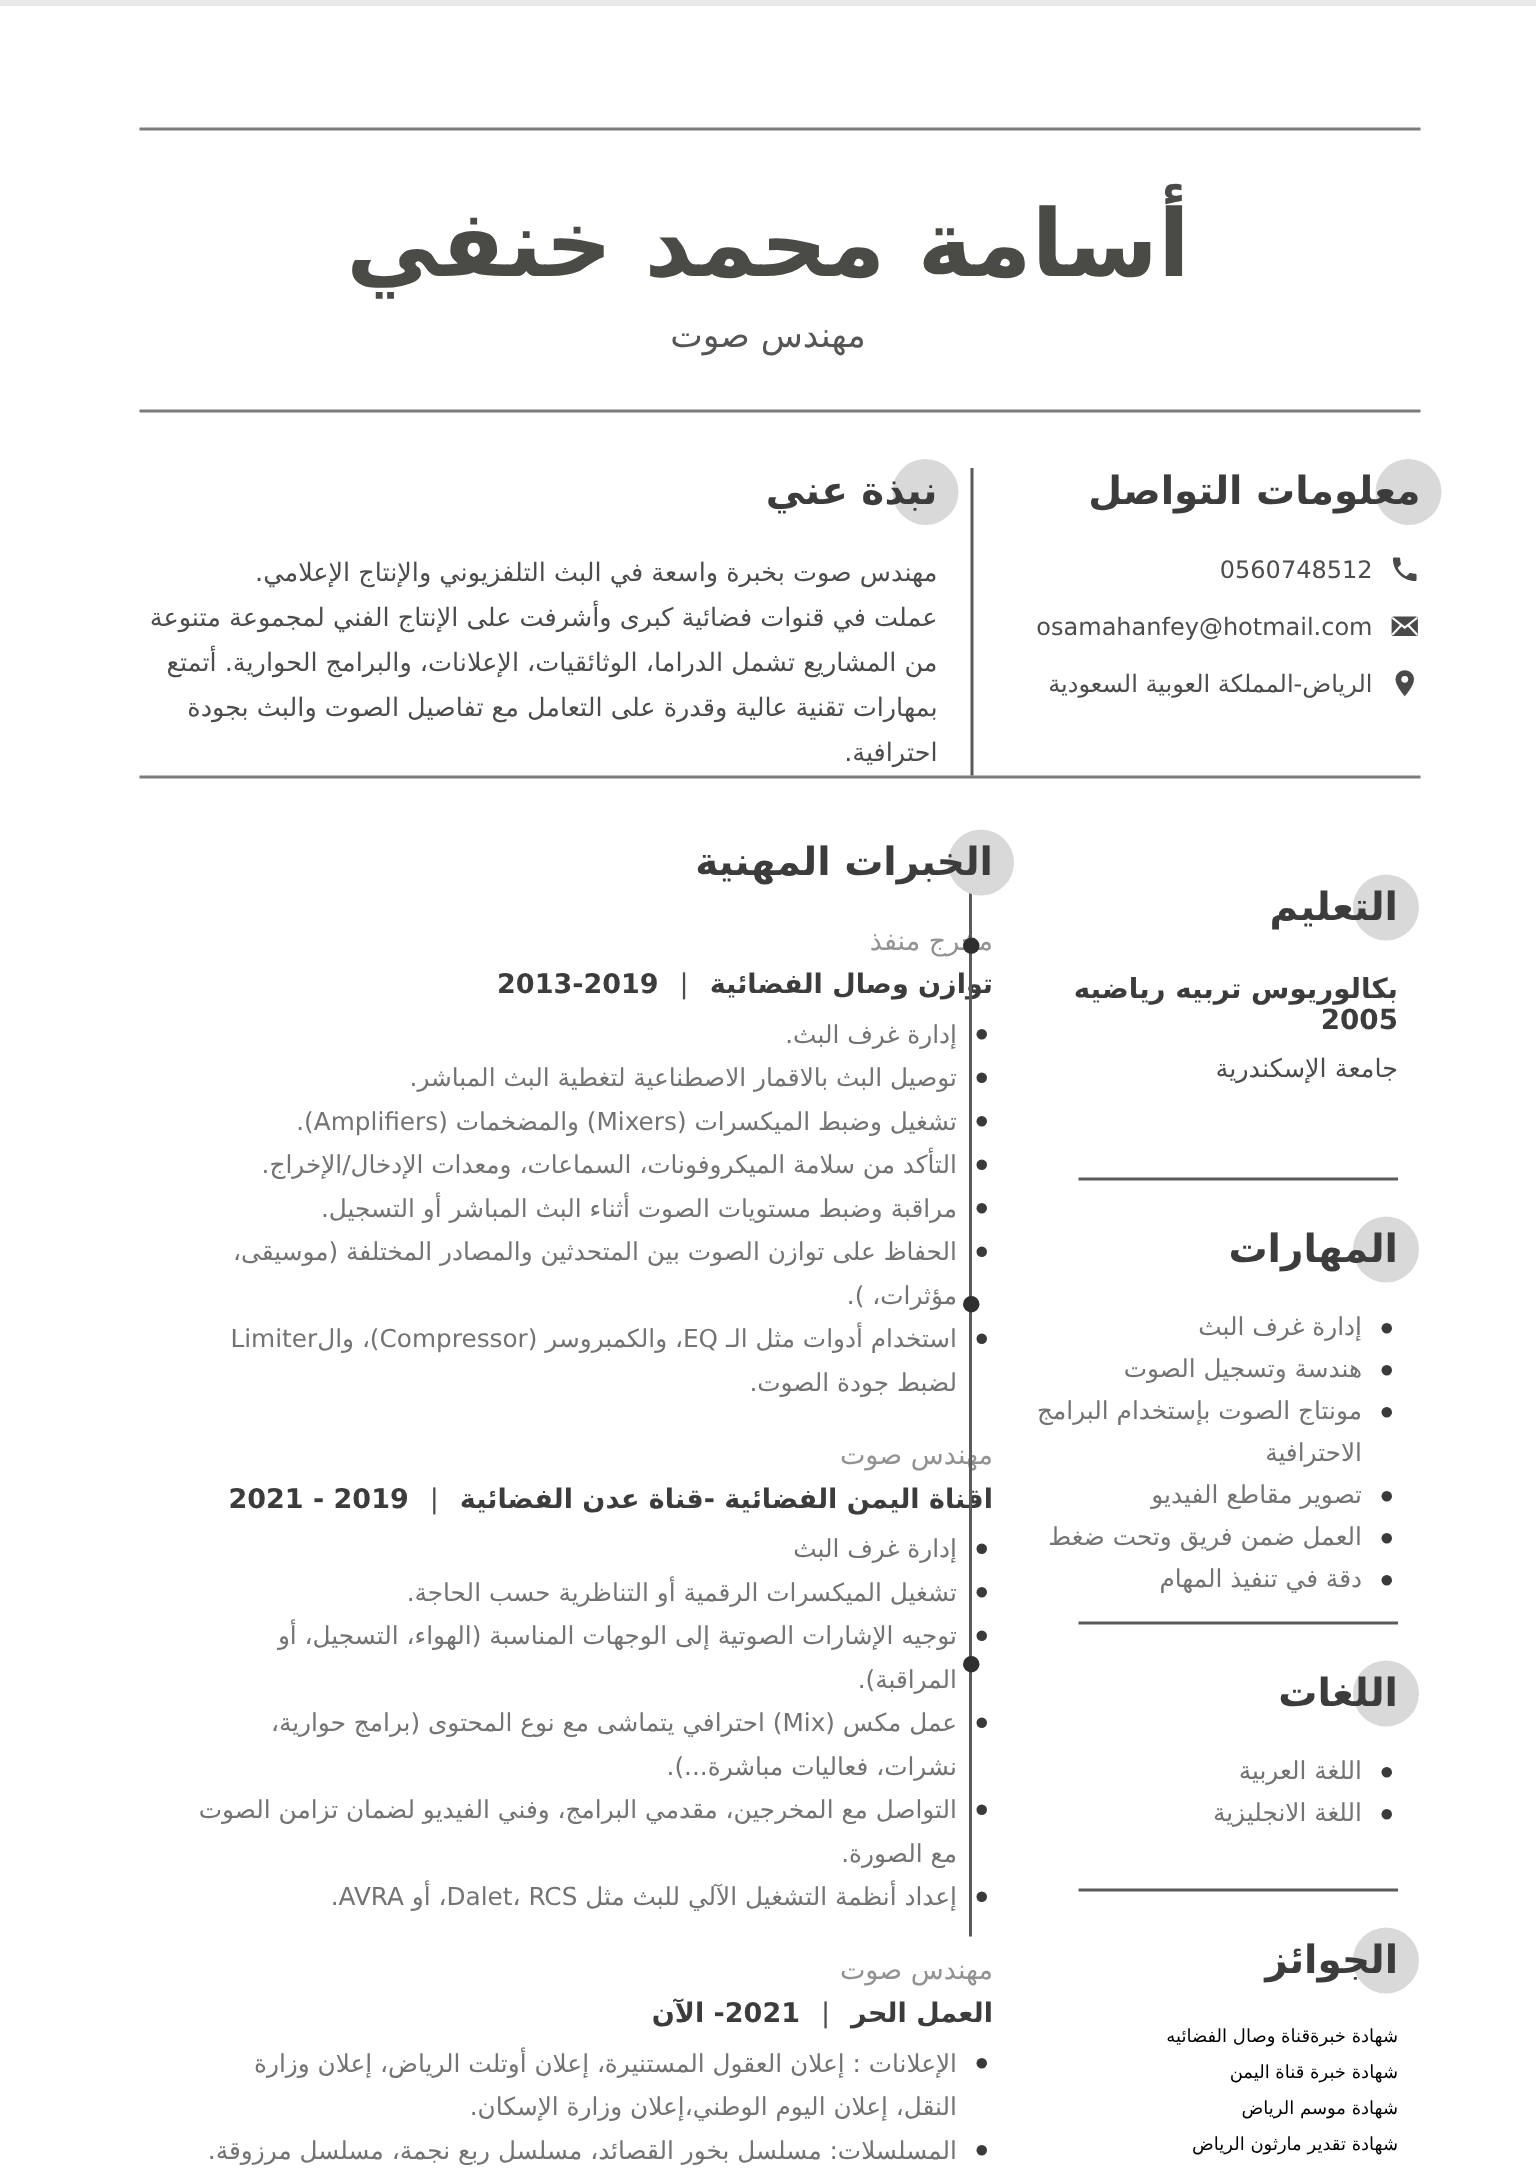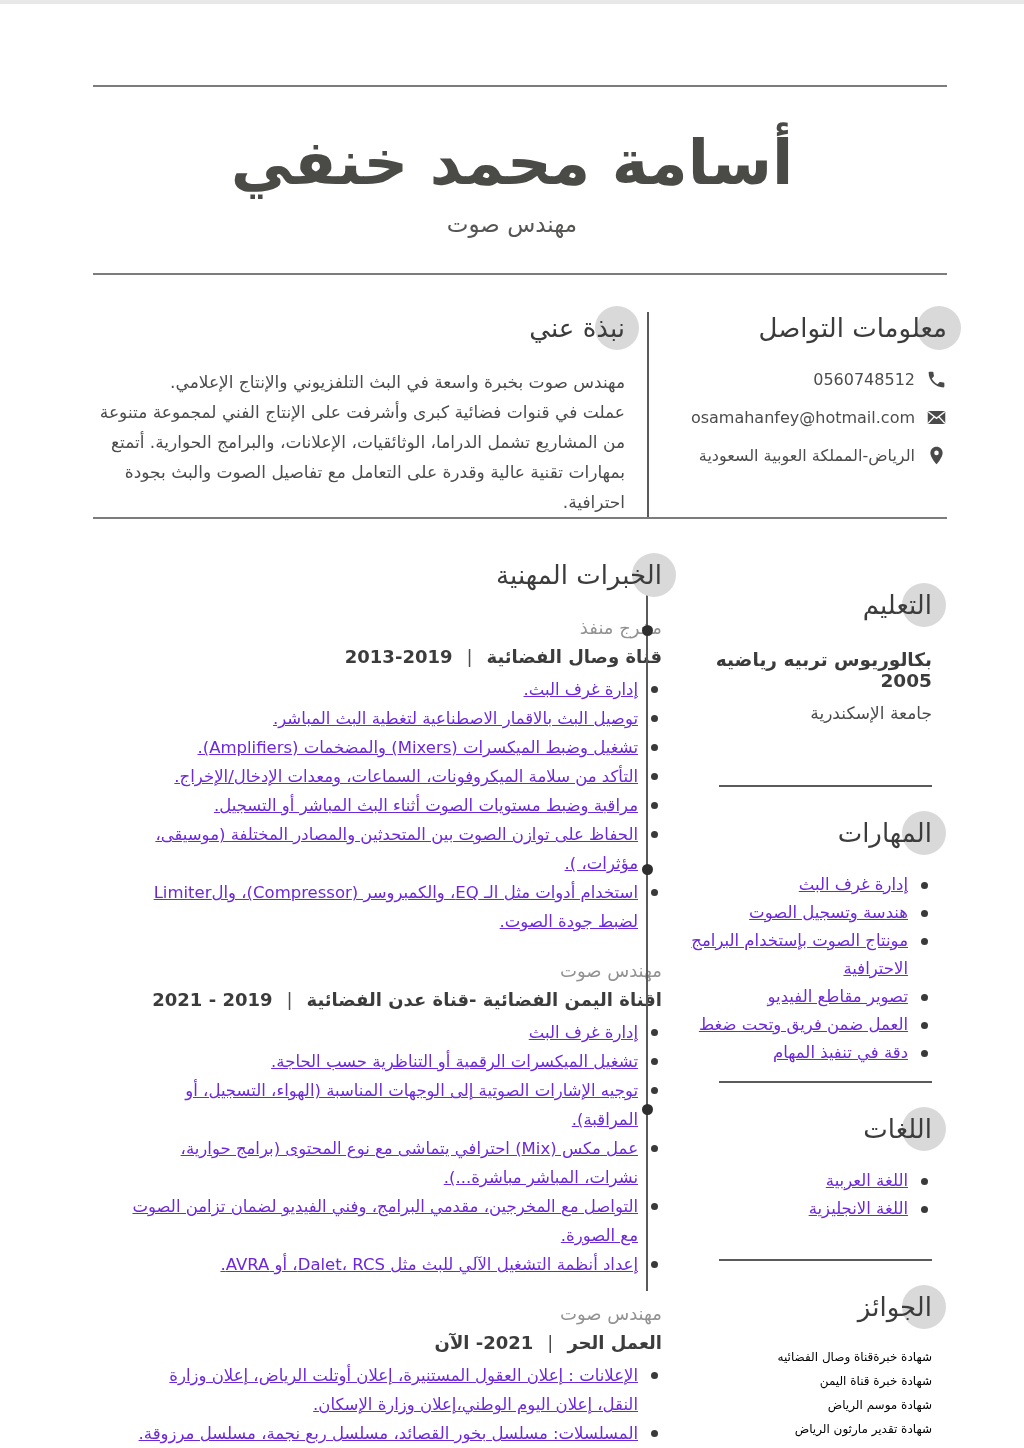--- a/index.html
+++ b/index.html
@@ -21,21 +21,21 @@
   
   header{text-align:center;}
   .person-name{
     margin-top:34px; font-size:62px; font-weight:900; color:#4a4a47;
     line-height:1.35; letter-spacing:0;
   }
   .person-title{margin-top:6px;font-size:23px;color:#565654;margin-bottom:34px;}
 
   
   .sec-title{
-    position:relative; display:inline-block; font-size:26px; font-weight:normal;
+    position:relative; display:inline-block; font-size:26px; font-weight:bold;
     color:var(--heading); line-height:1.3;
   }
   .sec-title .circle{
     position:absolute; top:-6px; right:-14px; width:44px; height:44px;
     border-radius:50%; background:var(--circle); z-index:0;
   }
   .sec-title .t{position:relative;z-index:1;}
 
   
   .top-section{display:flex;padding:37px 77px 0 93px;}
@@ -76,22 +76,21 @@
     border:none;border-top:2px solid var(--thinline);
     width:213px;margin:0 0 0 auto;
   }
   .side-rule.r1{margin-top:62px;}
   .side-rule.r2{margin-top:14px;}
   .side-rule.r3{margin-top:36px;}
   .side-col .sec-title{margin-top:30px;}
   ul.dotlist{list-style:none;margin-top:20px;}
   ul.dotlist li{
     position:relative;padding-right:24px;font-size:16.5px;line-height:28px;
-    color:#6d28d9;
-    text-decoration:underline;
+    color:#737373;
   }
   ul.dotlist.lang li{line-height:28px;}
   ul.dotlist li::before{
     content:""; position:absolute; right:4px; top:11px; width:7px; height:7px;
     border-radius:50%; background:#3a3a3a;
   }
   .awards-list{list-style:none;margin-top:20px;}
   .awards-list li{font-size:12px;line-height:24px;color:#000000;}
 
   
@@ -236,21 +235,21 @@
 
     <div class="exp-col">
       <h2 class="sec-title">
         <span class="circle"></span>
         <span class="t">الخبرات المهنية</span>
       </h2>
 
       <div class="job">
         <div class="job-role">مخرج منفذ</div>
         <div class="job-head">
-          <span>قناة وصال الفضائية</span><span class="sep">|</span><span>2019-2013</span>
+          <span>توازن وصال الفضائية</span><span class="sep">|</span><span>2019-2013</span>
         </div>
         <ul class="dotlist">
             <li>إدارة غرف البث.</li>
             <li>توصيل البث بالاقمار الاصطناعية لتغطية البث المباشر.</li>
             <li>تشغيل وضبط الميكسرات (Mixers) والمضخمات (Amplifiers).</li>
             <li>التأكد من سلامة الميكروفونات، السماعات، ومعدات الإدخال/الإخراج.</li>
             <li>مراقبة وضبط مستويات الصوت أثناء البث المباشر أو التسجيل.</li>
             <li>الحفاظ على توازن الصوت بين المتحدثين والمصادر المختلفة (موسيقى، مؤثرات، ).</li>
             <li>استخدام أدوات مثل الـ EQ، والكمبروسر (Compressor)، والLimiter لضبط جودة الصوت.</li>
           </ul>
@@ -258,21 +257,21 @@
 
       <div class="job">
         <div class="job-role">مهندس صوت</div>
         <div class="job-head">
           <span>اقناة اليمن الفضائية -قناة عدن الفضائية</span><span class="sep">|</span><span>2019 - 2021</span>
         </div>
         <ul class="dotlist">
             <li>إدارة غرف البث</li>
             <li>تشغيل الميكسرات الرقمية أو التناظرية حسب الحاجة.</li>
             <li>توجيه الإشارات الصوتية إلى الوجهات المناسبة (الهواء، التسجيل، أو المراقبة).</li>
-            <li>عمل مكس (Mix) احترافي يتماشى مع نوع المحتوى (برامج حوارية، نشرات، المباشر مباشرة...).</li>
+            <li>عمل مكس (Mix) احترافي يتماشى مع نوع المحتوى (برامج حوارية، نشرات، فعاليات مباشرة...).</li>
             <li>التواصل مع المخرجين، مقدمي البرامج، وفني الفيديو لضمان تزامن الصوت مع الصورة.</li>
             <li>إعداد أنظمة التشغيل الآلي للبث مثل Dalet، RCS، أو AVRA.</li>
           </ul>
       </div>
 
       <div class="job">
         <div class="job-role">مهندس صوت</div>
         <div class="job-head">
           <span>العمل الحر</span><span class="sep">|</span><span>2021- الآن</span>
         </div>

